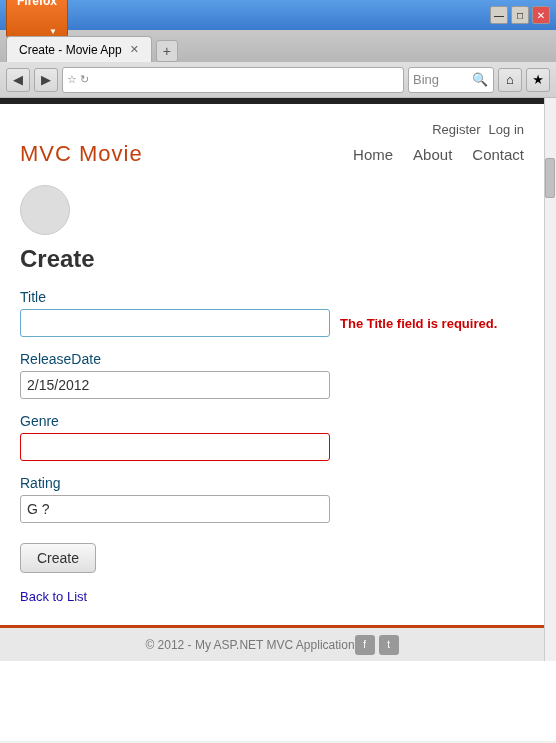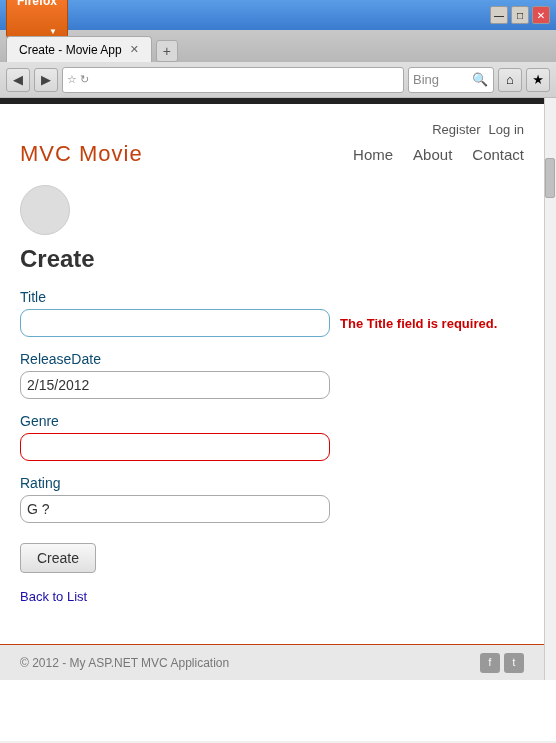--- a/index.html
+++ b/index.html
@@ -237,21 +237,21 @@
     .form-label {
       font-size: 14px;
       color: #0c4a6e;
       display: block;
       margin-bottom: 4px;
     }
     .form-input {
       width: 310px;
       height: 28px;
       border: 1px solid #aaa;
-      border-radius: 9px;
+      border-radius: 3px;
       padding: 0 6px;
       font-size: 14px;
       color: #333;
       outline: none;
     }
     .form-input.error {
       border: 1px solid #d00;
     }
     .form-input.focus-blue {
       border: 1px solid #6ac;
@@ -281,29 +281,28 @@
     }
     .back-link {
       font-size: 13px;
       color: #1a0dab;
       text-decoration: none;
       cursor: pointer;
     }
 
     .site-footer {
       background: #e8e8e8;
-      border-top: 1px solid #c2410c;
+      border-top: 3px solid #c2410c;
       padding: 8px 20px;
       font-size: 12px;
       color: #777;
       display: flex;
       align-items: center;
-      justify-content: space-between;
+      justify-content: center;
       height: 36px;
-      margin-top: 19px;
     }
     .footer-icons {
       display: flex;
       gap: 4px;
     }
     .footer-icon {
       width: 20px;
       height: 20px;
       background: #999;
       border-radius: 3px;

